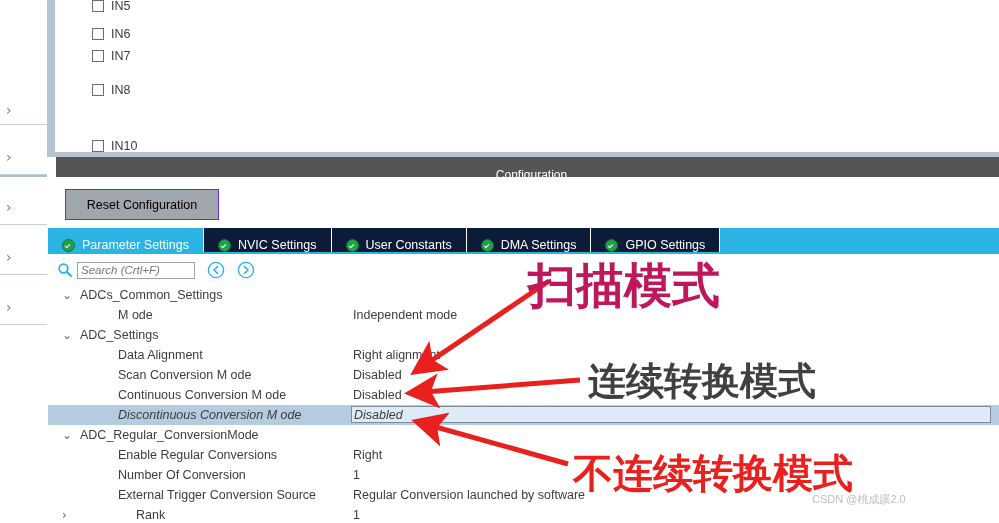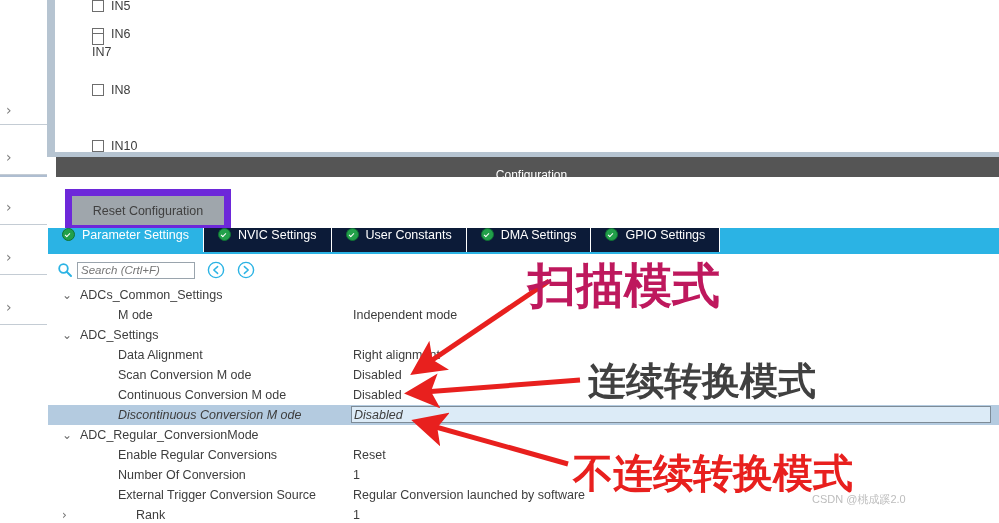--- a/index.html
+++ b/index.html
@@ -89,38 +89,38 @@
   .config-body {
     position: absolute; left: 48px; top: 177px;
     width: 951px; height: 346px;
     background: #ffffff;
   }
 
   .reset-btn {
     position: absolute; left: 17px; top: 12px;
     width: 152px; height: 29px;
     background: #9fa6ac;
-    border: 7px solid #6d28d9;
-    color: #404040;
+    border: 1px solid #6d28d9;
+    color: #000000;
     font-size: 12.5px;
     display: flex; align-items: center; justify-content: center;
     cursor: default;
   }
 
   
   .tabstrip {
     position: absolute; left: 0; top: 51px;
     width: 951px; height: 24px;
     background: #2bb3e4;
     display: flex;
     align-items: stretch;
   }
   .tab {
     height: 24px;
-    display: flex; align-items: flex-start;
+    display: flex; align-items: flex-end;
     padding: 0 14px;
     font-size: 12.5px;
     color: #ffffff;
     background: #0c1b38;
     border-right: 1px solid #ffffff;
     white-space: nowrap;
     cursor: default;
   }
   .tab.active {
     background: #2bb3e4;
@@ -274,21 +274,21 @@
 
 <div class="upper-panel">
   <div class="in-row" style="left:37px; top:-7px;">
     <span class="in-checkbox"></span>
     <span class="in-label">IN5</span>
   </div>
   <div class="in-row" style="left:37px; top:21px;">
     <span class="in-checkbox"></span>
     <span class="in-label">IN6</span>
   </div>
-  <div class="in-row" style="left:37px; top:33px;flex-direction:column;">
+  <div class="in-row" style="left:37px; top:43px;">
     <span class="in-checkbox"></span>
     <span class="in-label">IN7</span>
   </div>
   <div class="in-row" style="left:37px; top:77px;">
     <span class="in-checkbox"></span>
     <span class="in-label">IN8</span>
   </div>
   <div class="in-row" style="left:37px; top:105px;margin-top:39px;">
     <span class="in-checkbox"></span>
     <span class="in-label">IN9</span>
@@ -389,21 +389,21 @@
       <span class="tree-value">Disabled</span>
     </div>
 
     <div class="tree-row">
       <span class="tree-toggle">⌄</span>
       <span class="tree-name group">ADC_Regular_ConversionMode</span>
     </div>
 
     <div class="tree-row">
       <span class="tree-name child">Enable Regular Conversions</span>
-      <span class="tree-value">Reset</span>
+      <span class="tree-value">Right</span>
     </div>
 
     <div class="tree-row">
       <span class="tree-name child">Number Of Conversion</span>
       <span class="tree-value">1</span>
     </div>
 
     <div class="tree-row">
       <span class="tree-name child">External Trigger Conversion Source</span>
       <span class="tree-value">Regular Conversion launched by  software</span>

